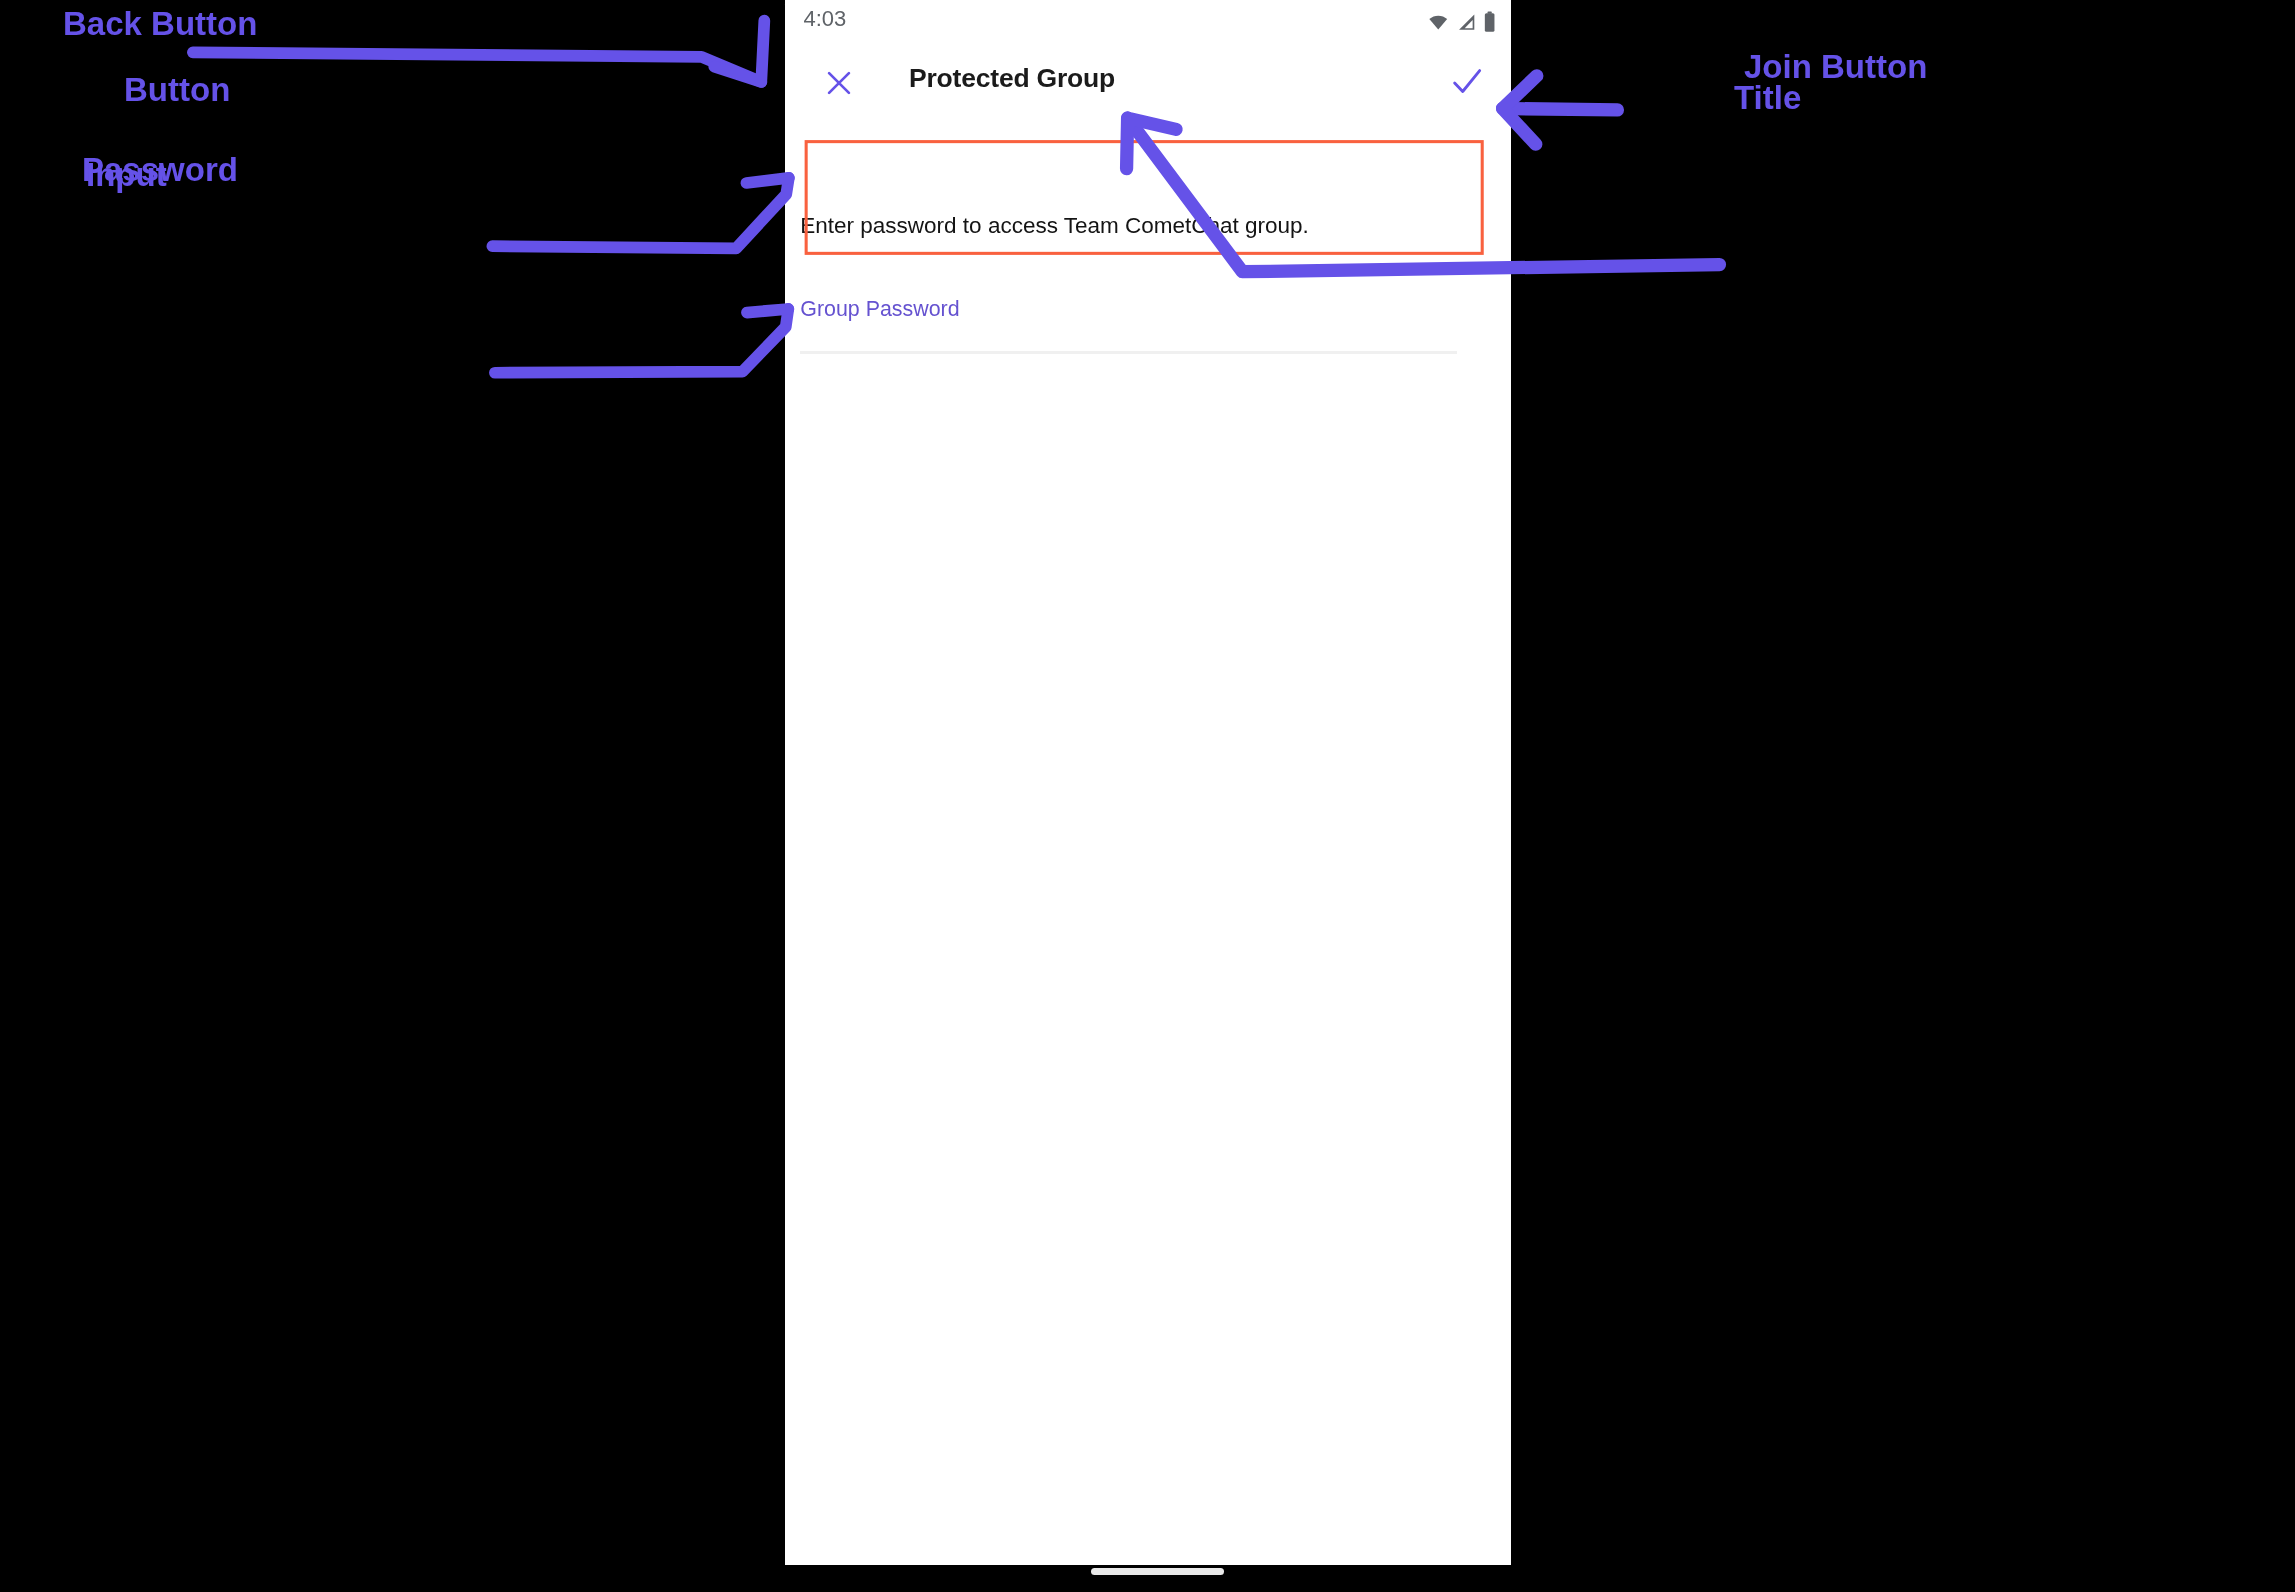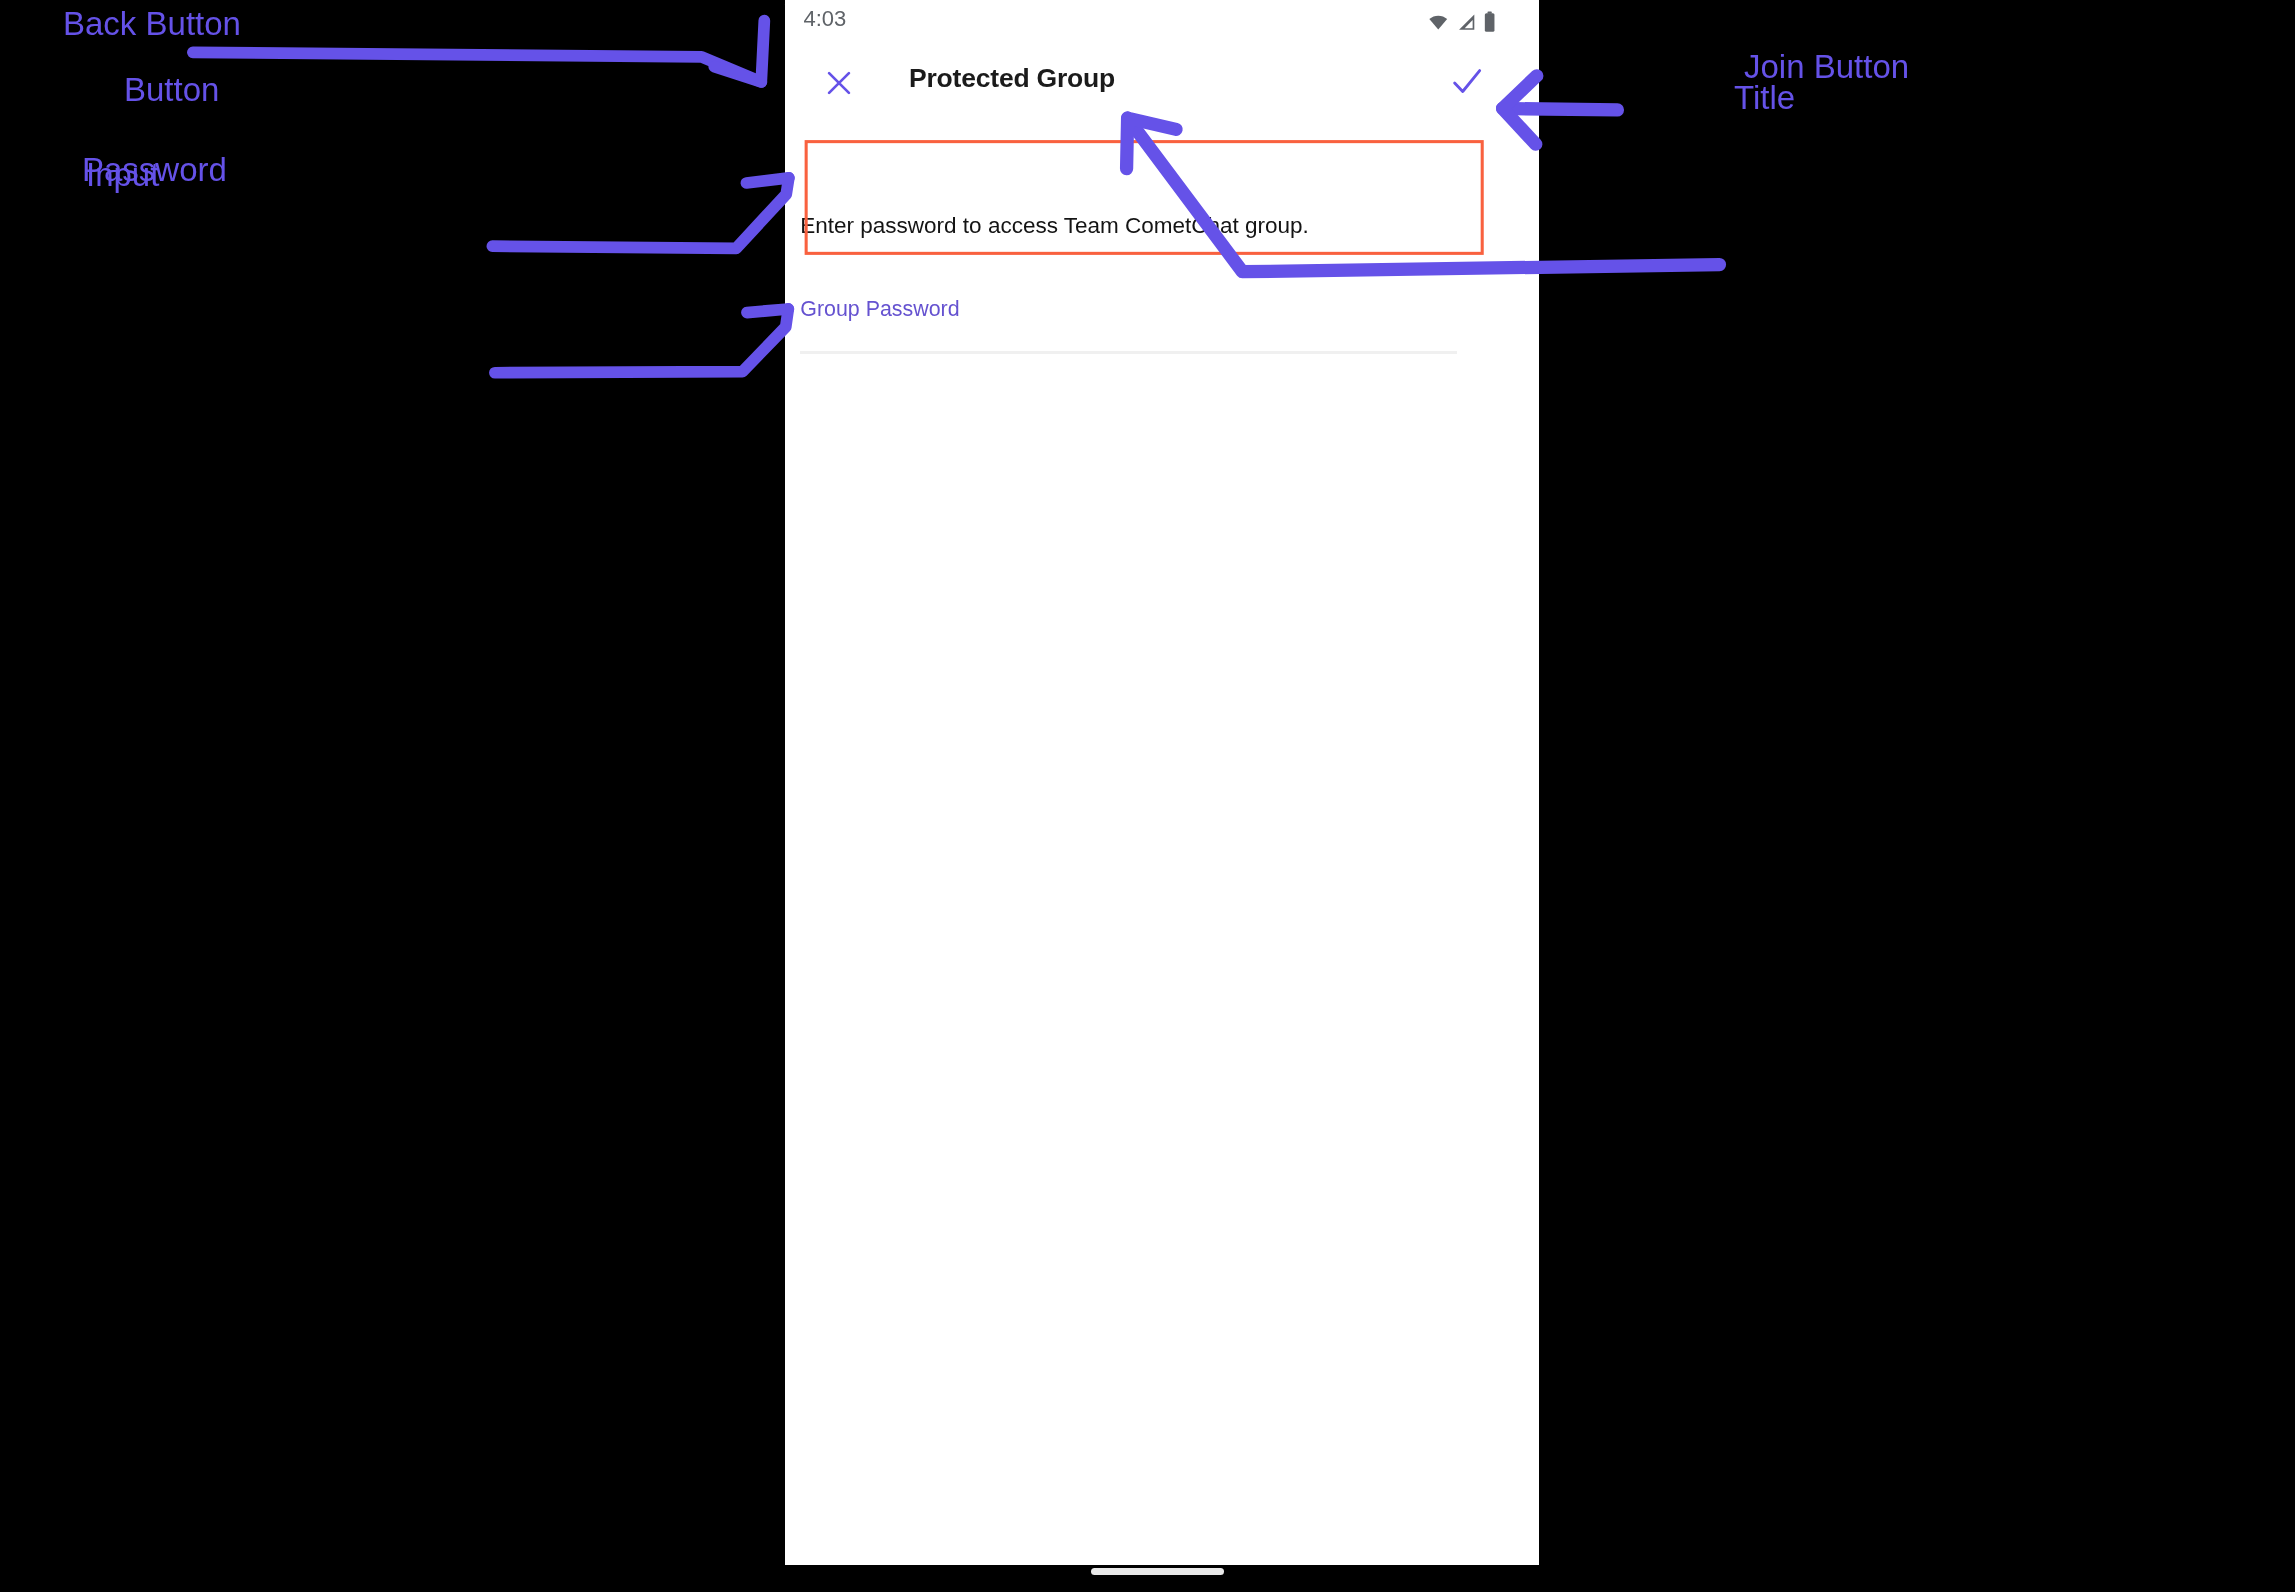--- a/index.html
+++ b/index.html
@@ -18,21 +18,20 @@
   
   #phone {
     position: absolute;
     left: 785px;
     top: 0px;
     width: 726px;
     height: 1565px;
     background: #ffffff;
     border-radius: 0 0 0 0;
     overflow: hidden;
-    padding-left: 28px;
   }
   #phone-rounding {
     position: absolute;
     left: 785px;
     top: -20.4px;
     width: 726px;
     height: 1585px;
     border-radius: 24.5px;
     background: #ffffff;
     pointer-events: none;
@@ -158,20 +157,21 @@
   }
 
   
   #annotations {
     position: absolute;
     left: 0;
     top: 0;
     width: 2295px;
     height: 1593px;
     pointer-events: none;
+    font-weight: bold;
   }
   .anno-label {
     position: absolute;
     color: #6552E8;
     font-size: 33px;
     font-family: "Liberation Sans", sans-serif;
     white-space: pre;
     line-height: 1.12;
   }
 </style>

